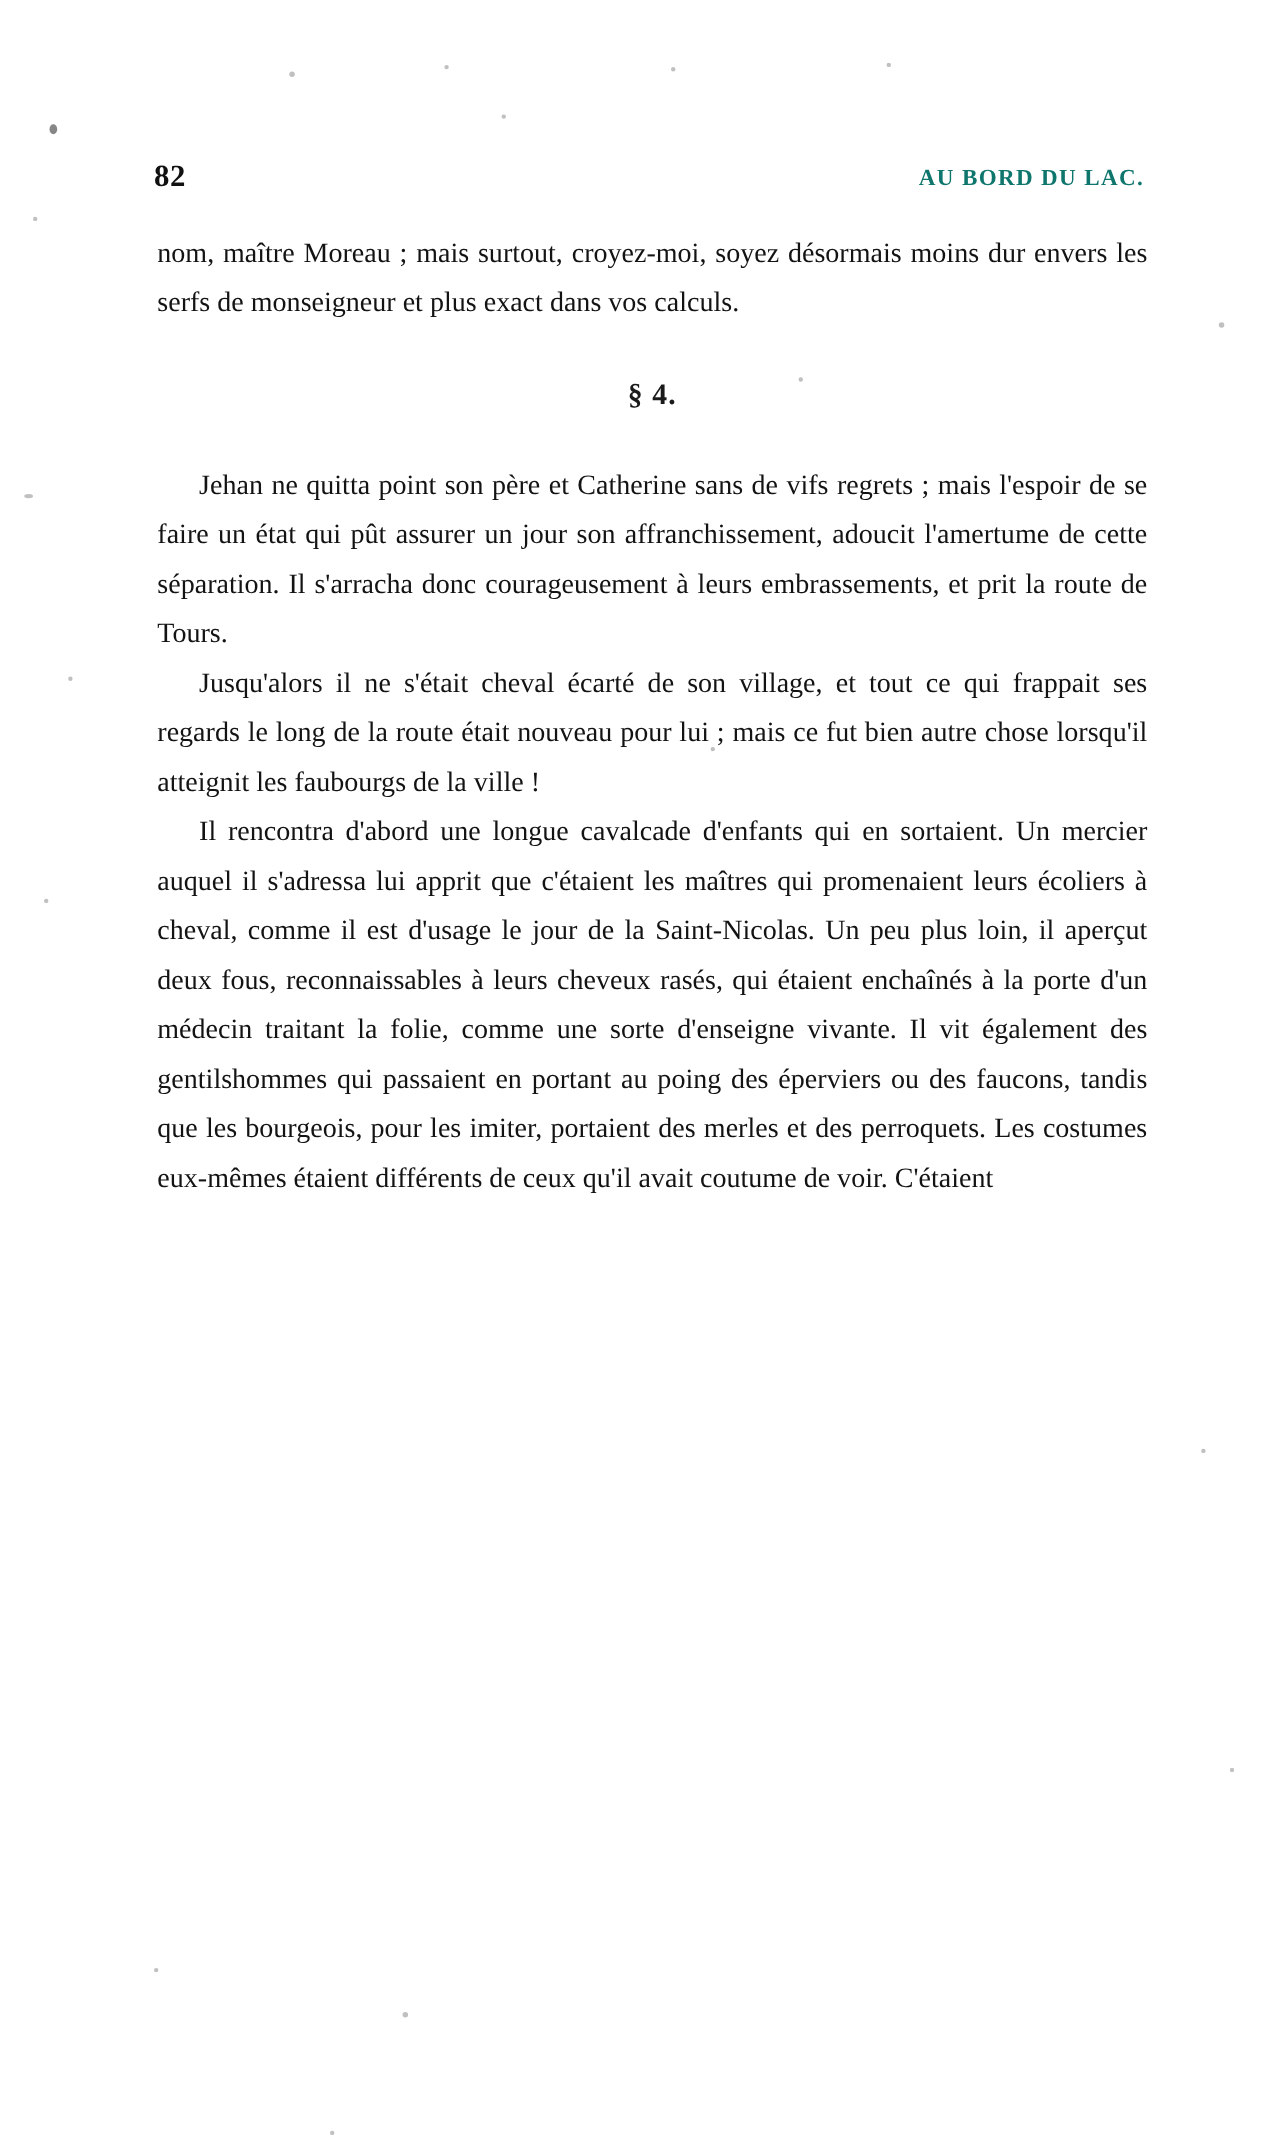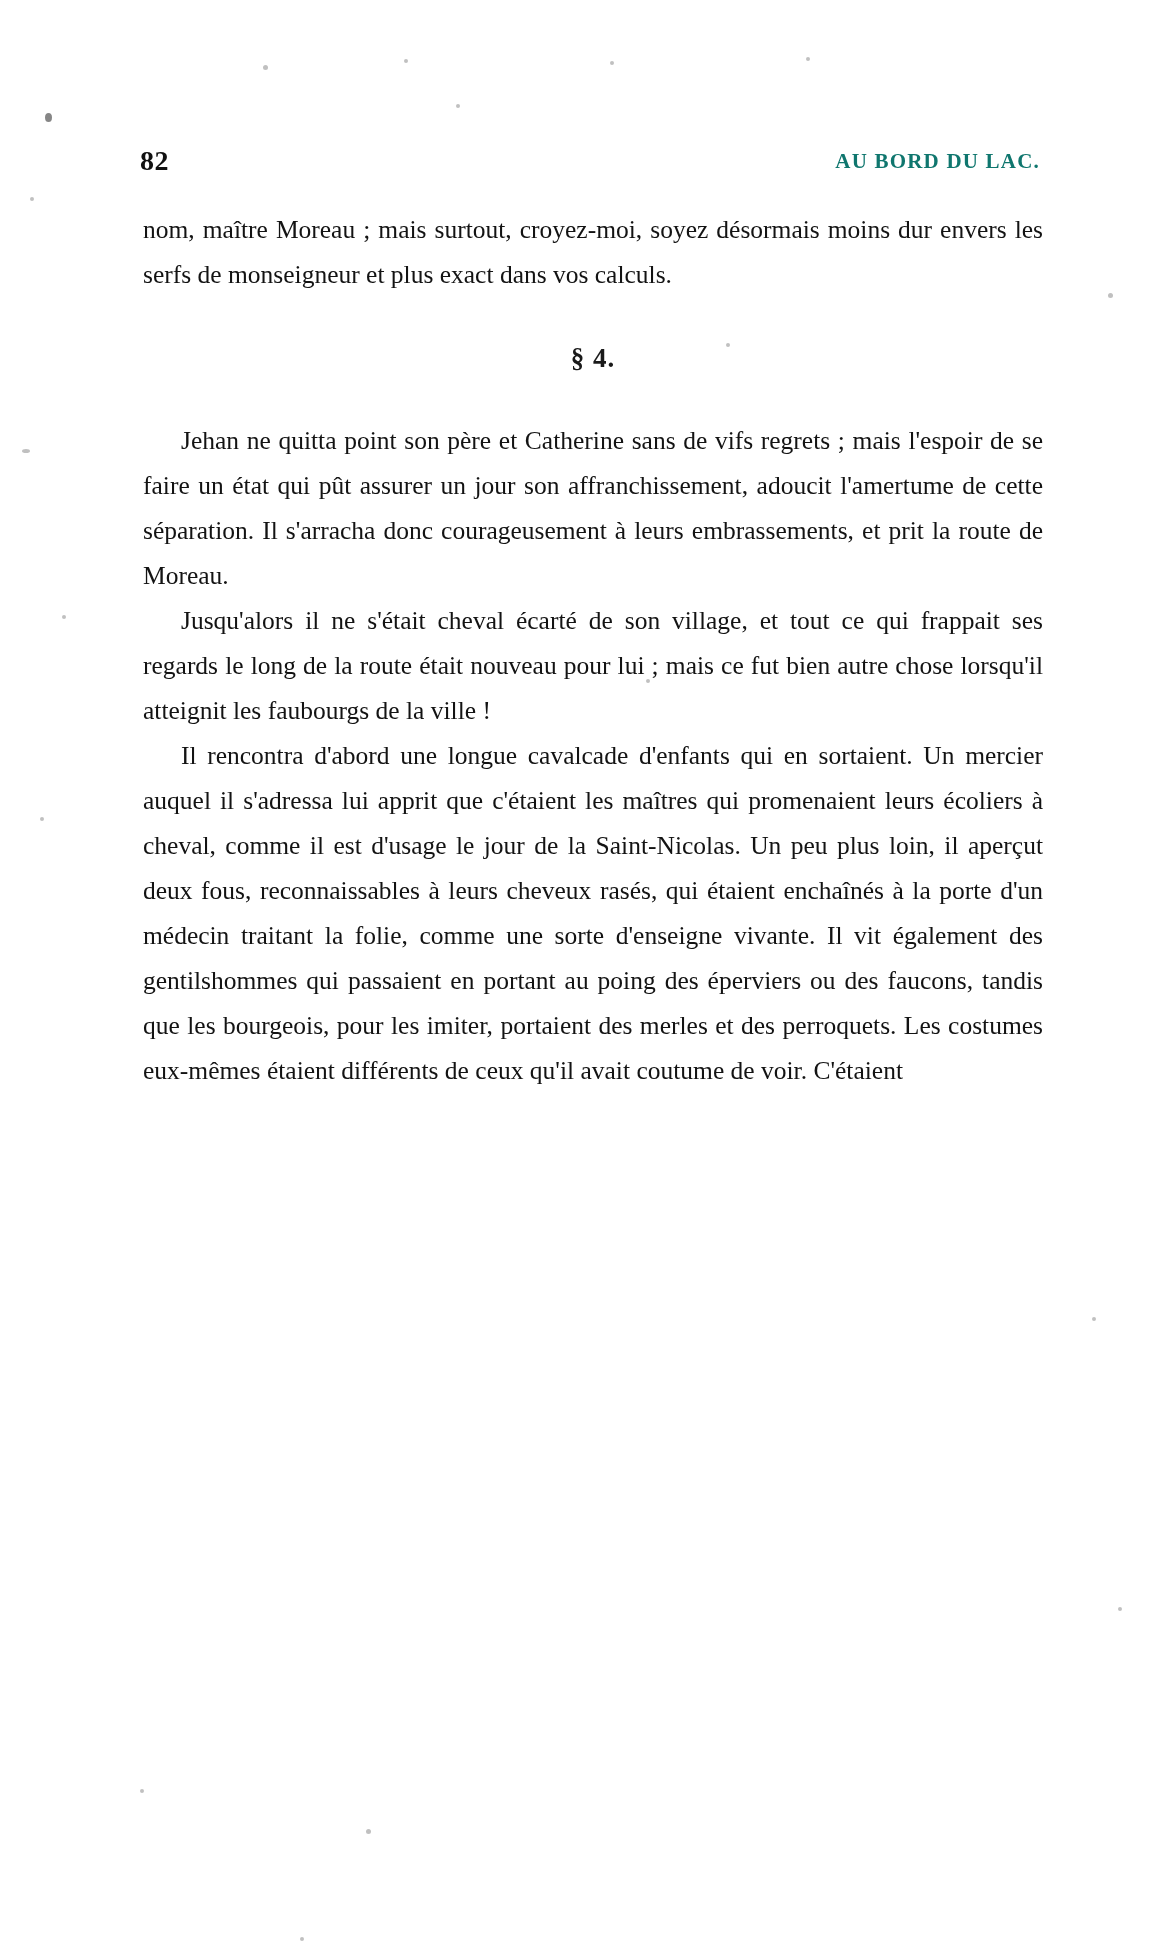--- a/index.html
+++ b/index.html
@@ -127,18 +127,18 @@
     <span class="folio">82</span>
     <span class="running-head">AU BORD DU LAC.</span>
   </div>
 
   <div class="textblock">
 
     <p class="para first blk-a">nom, maître Moreau ; mais surtout, croyez-moi, soyez désormais moins dur envers les serfs de monseigneur et plus exact dans vos calculs.</p>
 
     <div class="section-mark">§ 4.</div>
 
-    <p class="para indent blk-b">Jehan ne quitta point son père et Catherine sans de vifs regrets ; mais l'espoir de se faire un état qui pût assurer un jour son affranchissement, adoucit l'amertume de cette séparation. Il s'arracha donc courageusement à leurs embrassements, et prit la route de Moreau.</p>
+    <p class="para indent blk-b">Jehan ne quitta point son père et Catherine sans de vifs regrets ; mais l'espoir de se faire un état qui pût assurer un jour son affranchissement, adoucit l'amertume de cette séparation. Il s'arracha donc courageusement à leurs embrassements, et prit la route de Tours.</p>
     <p class="para indent blk-b">Jusqu'alors il ne s'était cheval écarté de son village, et tout ce qui frappait ses regards le long de la route était nouveau pour lui ; mais ce fut bien autre chose lorsqu'il atteignit les faubourgs de la ville !</p>
     <p class="para indent blk-b">Il rencontra d'abord une longue cavalcade d'enfants qui en sortaient. Un mercier auquel il s'adressa lui apprit que c'étaient les maîtres qui promenaient leurs écoliers à cheval, comme il est d'usage le jour de la Saint-Nicolas. Un peu plus loin, il aperçut deux fous, reconnaissables à leurs cheveux rasés, qui étaient enchaînés à la porte d'un médecin traitant la folie, comme une sorte d'enseigne vivante. Il vit également des gentilshommes qui passaient en portant au poing des éperviers ou des faucons, tandis que les bourgeois, pour les imiter, portaient des merles et des perroquets. Les costumes eux-mêmes étaient différents de ceux qu'il avait coutume de voir. C'étaient</p>
 
   </div>
 </div>
 
 </body></html>

